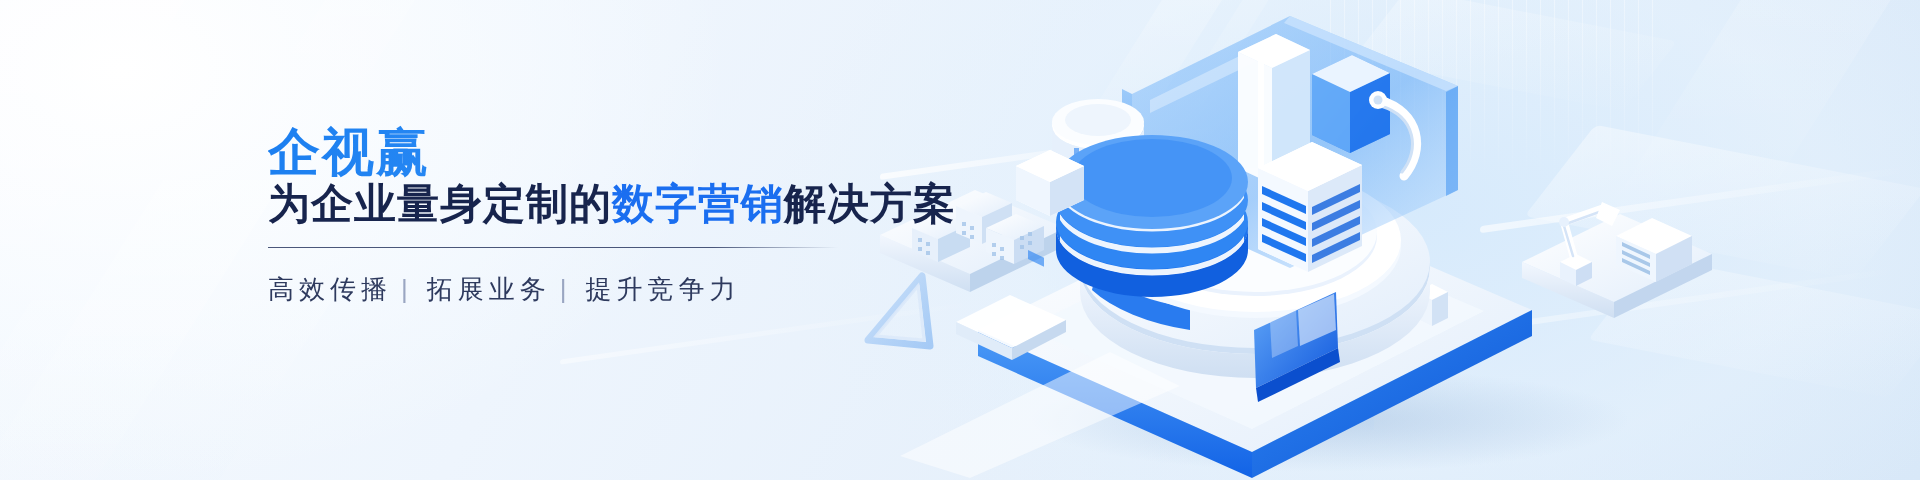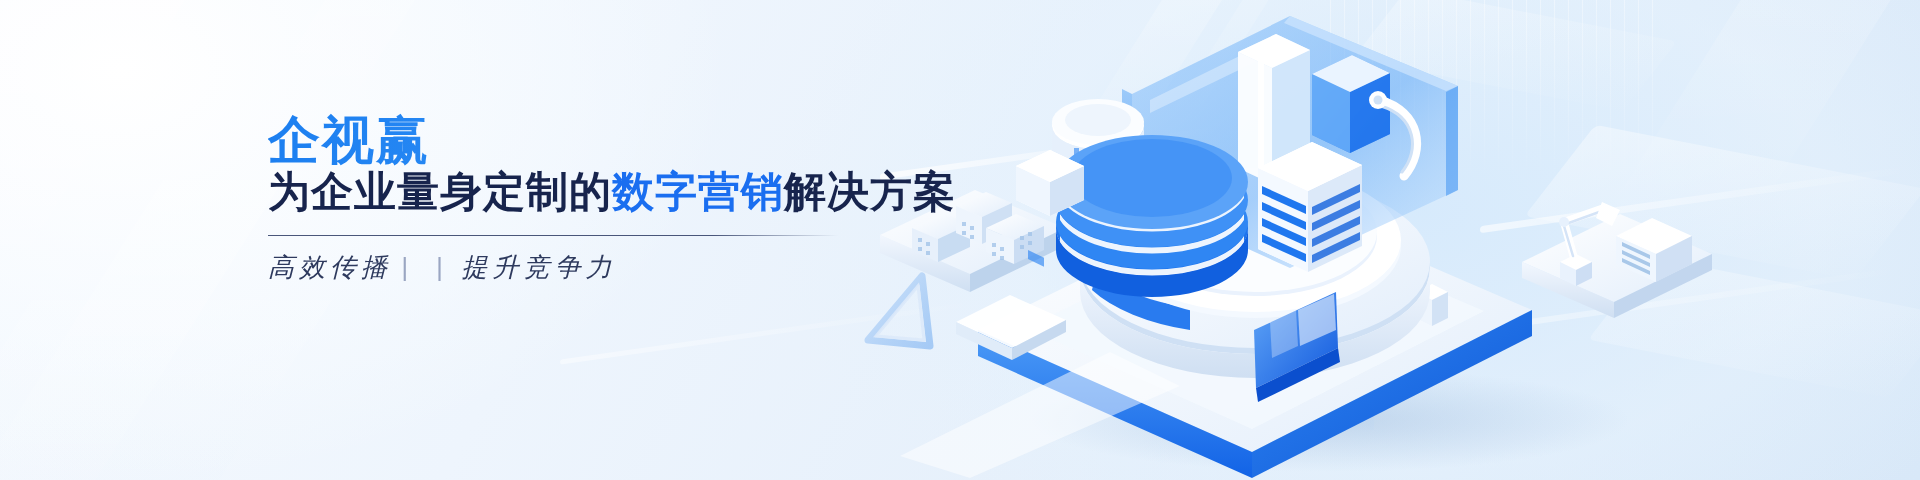--- a/index.html
+++ b/index.html
@@ -67,21 +67,21 @@
       rgba(255,255,255,0.85) 0px, rgba(255,255,255,0.85) 1px,
       rgba(255,255,255,0) 1px, rgba(255,255,255,0) 14px);
     -webkit-mask-image:linear-gradient(180deg, rgba(0,0,0,0.9), rgba(0,0,0,0));
     mask-image:linear-gradient(180deg, rgba(0,0,0,0.9), rgba(0,0,0,0));
   }
 
   
   .content {
     position:absolute;
     left:268px;
-    top:112px;
+    top:124px;
     width:640px;
   }
   .brand {
     font-size:52px;
     font-weight:bold;
     letter-spacing:2px;
     line-height:1.08;
     background:linear-gradient(96deg, #1c7ff0 0%, #2b8cf5 45%, #3f6fe0 100%);
     -webkit-background-clip:text;
     background-clip:text;
@@ -98,28 +98,27 @@
   }
   .headline .hl { color:#1a6ef0; }
   .divider {
     margin-top:20px;
     width:570px;
     height:1px;
     background:linear-gradient(90deg, #2c3a63 0%, #2c3a63 78%, rgba(44,58,99,0) 100%);
     opacity:.85;
   }
   .tagline {
-    margin-top:14px;
+    margin-top:24px;
     font-size:26px;
     letter-spacing:5px;
     color:#2e3a5e;
     white-space:nowrap;
     display:flex;
     align-items:center;
-    font-style:italic;
   }
   .tagline .sep {
     color:#9aa6c2;
     margin:0 14px 0 9px;
     font-weight:300;
   }
 
   
   .art { position:absolute; left:860px; top:0; width:1060px; height:480px; }
   .art svg { display:block; width:100%; height:100%; }
@@ -444,18 +443,19 @@
   <div class="content">
     <div class="brand">企视赢</div>
 
     <div class="headline"><span>为企业量身定制的</span><span class="hl">数字营销</span><span>解决方案</span></div>
 
     <div class="divider"></div>
 
     <div class="tagline">
       <span>高效传播</span>
       <span class="sep">|</span>
+      <span>拓展业务</span>
       <span class="sep">|</span>
       <span>提升竞争力</span>
     </div>
   </div>
 
 </div>
 
 </body></html>

